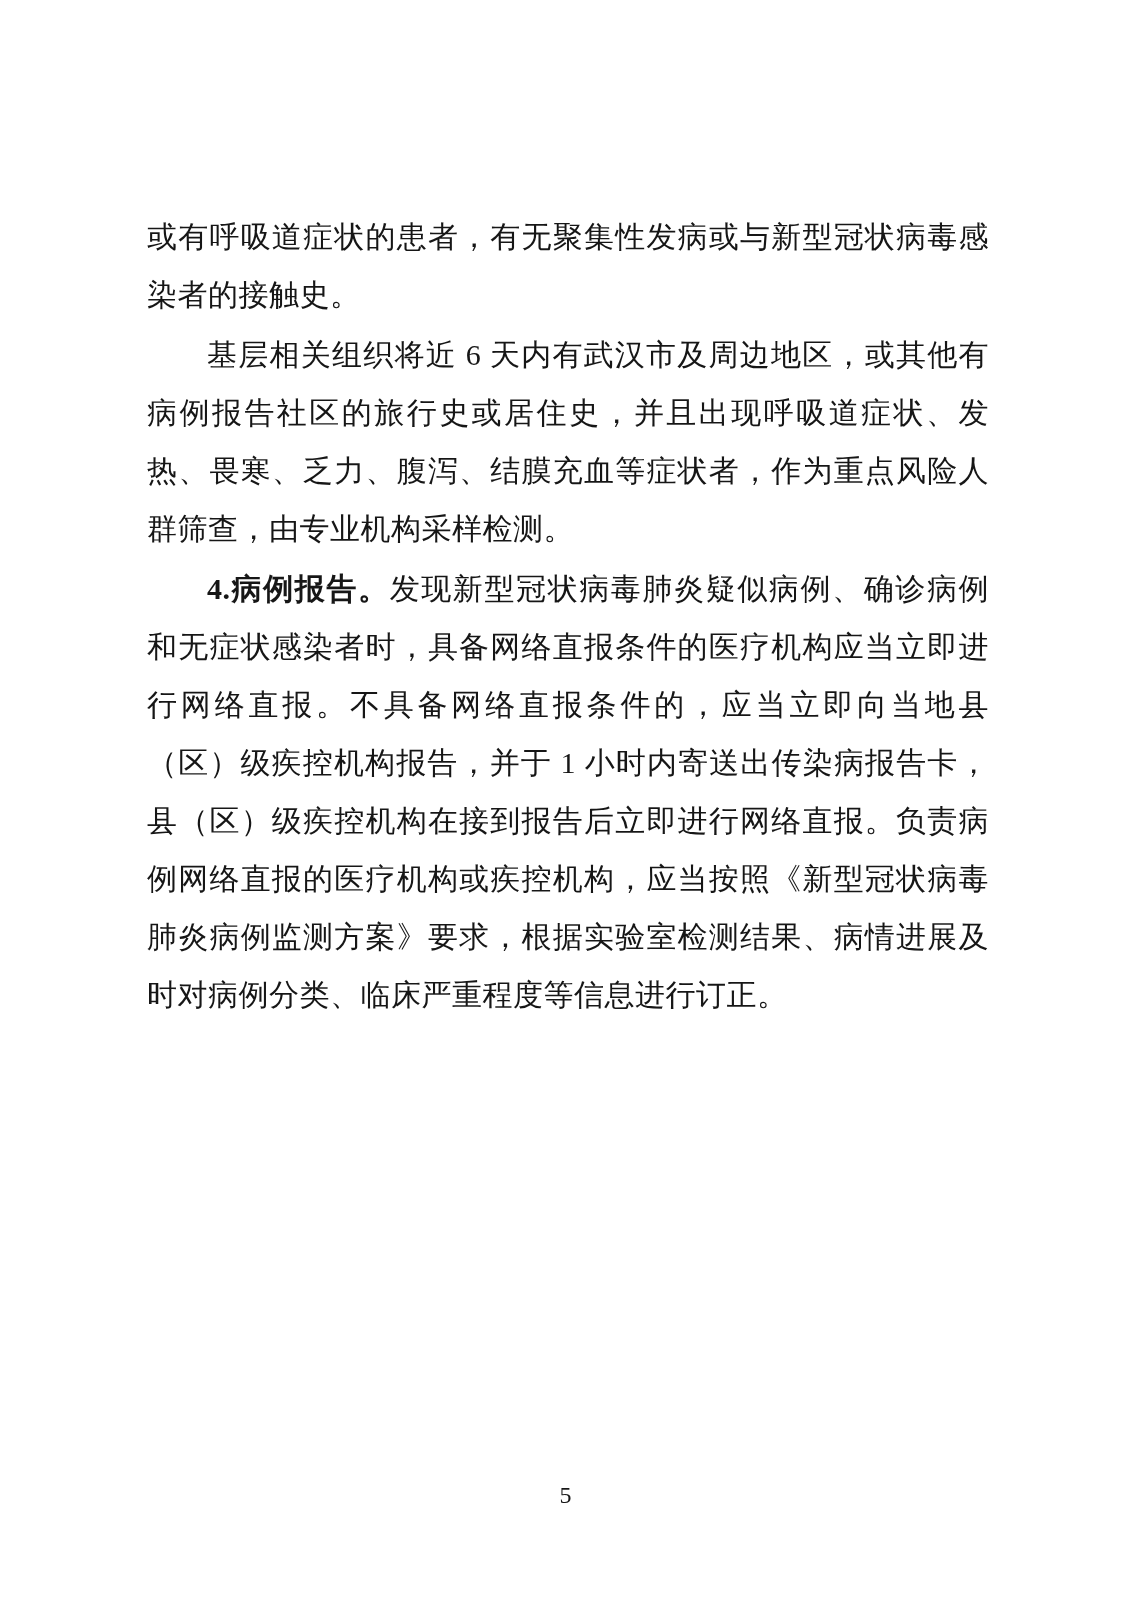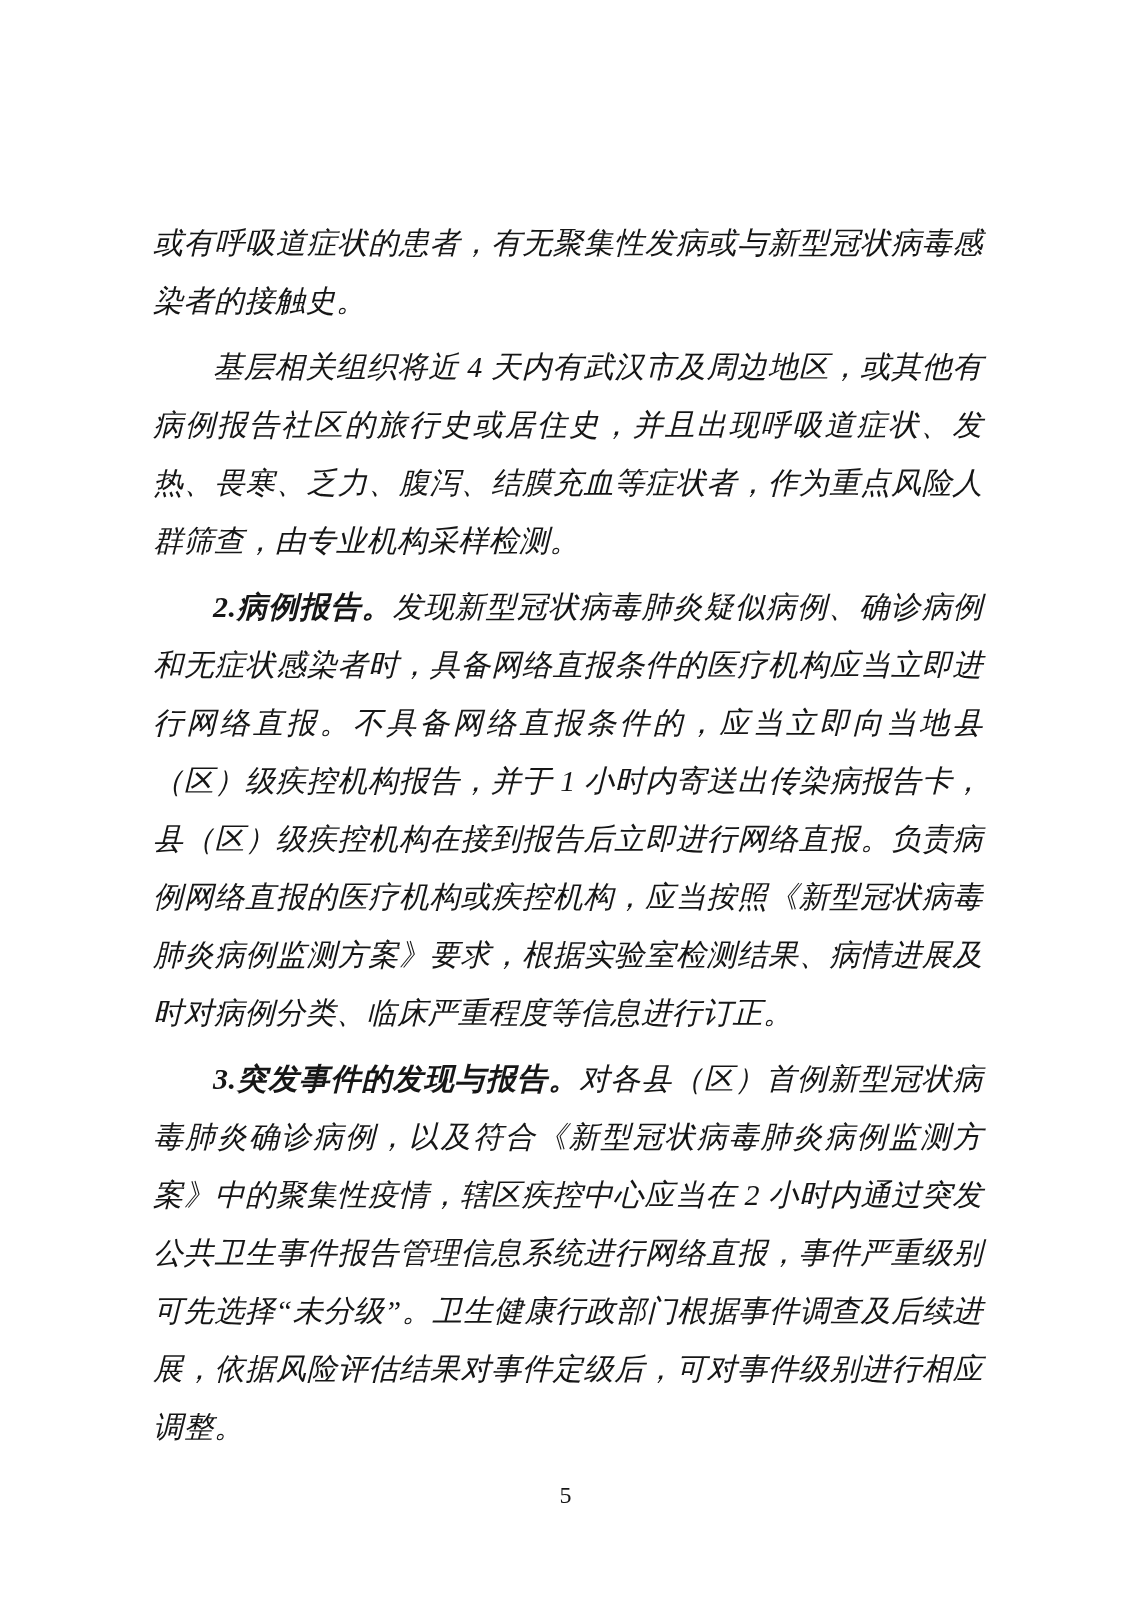--- a/index.html
+++ b/index.html
@@ -21,23 +21,22 @@
     left: 145px;
     top: 206px;
     width: 846px;
     font-size: 30px;
     line-height: 58px;
     letter-spacing: 0.5px;
     text-align: justify;
     text-justify: inter-ideograph;
   }
   .para {
-    margin: 8px;
+    margin: 2px;
     padding: 0;
-    font-style: italic;
   }
   .para.indent {
     text-indent: 2em;
   }
   .para .lead {
     font-weight: 700;
     font-family: "Liberation Serif", "DejaVu Serif", serif;
   }
   .footer {
     position: absolute;
@@ -54,25 +53,24 @@
 </style>
 </head>
 <body>
 
 <div class="page">
 
   <div class="content">
 
     <p class="para"><span class="lead"></span><span>或有呼吸道症状的患者，有无聚集性发病或与新型冠状病毒感染者的接触史。</span></p>
 
-    <p class="para indent"><span class="lead"></span><span>基层相关组织将近 4 天内有武汉市及周边地区，或其他有病例报告社区的旅行史或居住史，并且出现呼吸道症状、发热、畏寒、乏力、腹泻、结膜充血等症状者，作为重点风险人群筛查，由专业机构采样检测。</span></p>
+    <p class="para indent"><span class="lead"></span><span>基层相关组织将近 6 天内有武汉市及周边地区，或其他有病例报告社区的旅行史或居住史，并且出现呼吸道症状、发热、畏寒、乏力、腹泻、结膜充血等症状者，作为重点风险人群筛查，由专业机构采样检测。</span></p>
 
-    <p class="para indent"><span class="lead">2.病例报告。</span><span>发现新型冠状病毒肺炎疑似病例、确诊病例和无症状感染者时，具备网络直报条件的医疗机构应当立即进行网络直报。不具备网络直报条件的，应当立即向当地县（区）级疾控机构报告，并于 1 小时内寄送出传染病报告卡，县（区）级疾控机构在接到报告后立即进行网络直报。负责病例网络直报的医疗机构或疾控机构，应当按照《新型冠状病毒肺炎病例监测方案》要求，根据实验室检测结果、病情进展及时对病例分类、临床严重程度等信息进行订正。</span></p>
+    <p class="para indent"><span class="lead">4.病例报告。</span><span>发现新型冠状病毒肺炎疑似病例、确诊病例和无症状感染者时，具备网络直报条件的医疗机构应当立即进行网络直报。不具备网络直报条件的，应当立即向当地县（区）级疾控机构报告，并于 1 小时内寄送出传染病报告卡，县（区）级疾控机构在接到报告后立即进行网络直报。负责病例网络直报的医疗机构或疾控机构，应当按照《新型冠状病毒肺炎病例监测方案》要求，根据实验室检测结果、病情进展及时对病例分类、临床严重程度等信息进行订正。</span></p>
 
-    <p class="para indent"><span class="lead">3.突发事件的发现与报告。</span><span>对各县（区）首例新型冠状病毒肺炎确诊病例，以及符合《新型冠状病毒肺炎病例监测方案》中的聚集性疫情，辖区疾控中心应当在 2 小时内通过突发公共卫生事件报告管理信息系统进行网络直报，事件严重级别可先选择“未分级”。卫生健康行政部门根据事件调查及后续进展，依据风险评估结果对事件定级后，可对事件级别进行相应调整。</span></p>
 
   </div>
 
   <div class="footer">
     <span class="page-number">5</span>
   </div>
 
 </div>
 
 </body></html>

